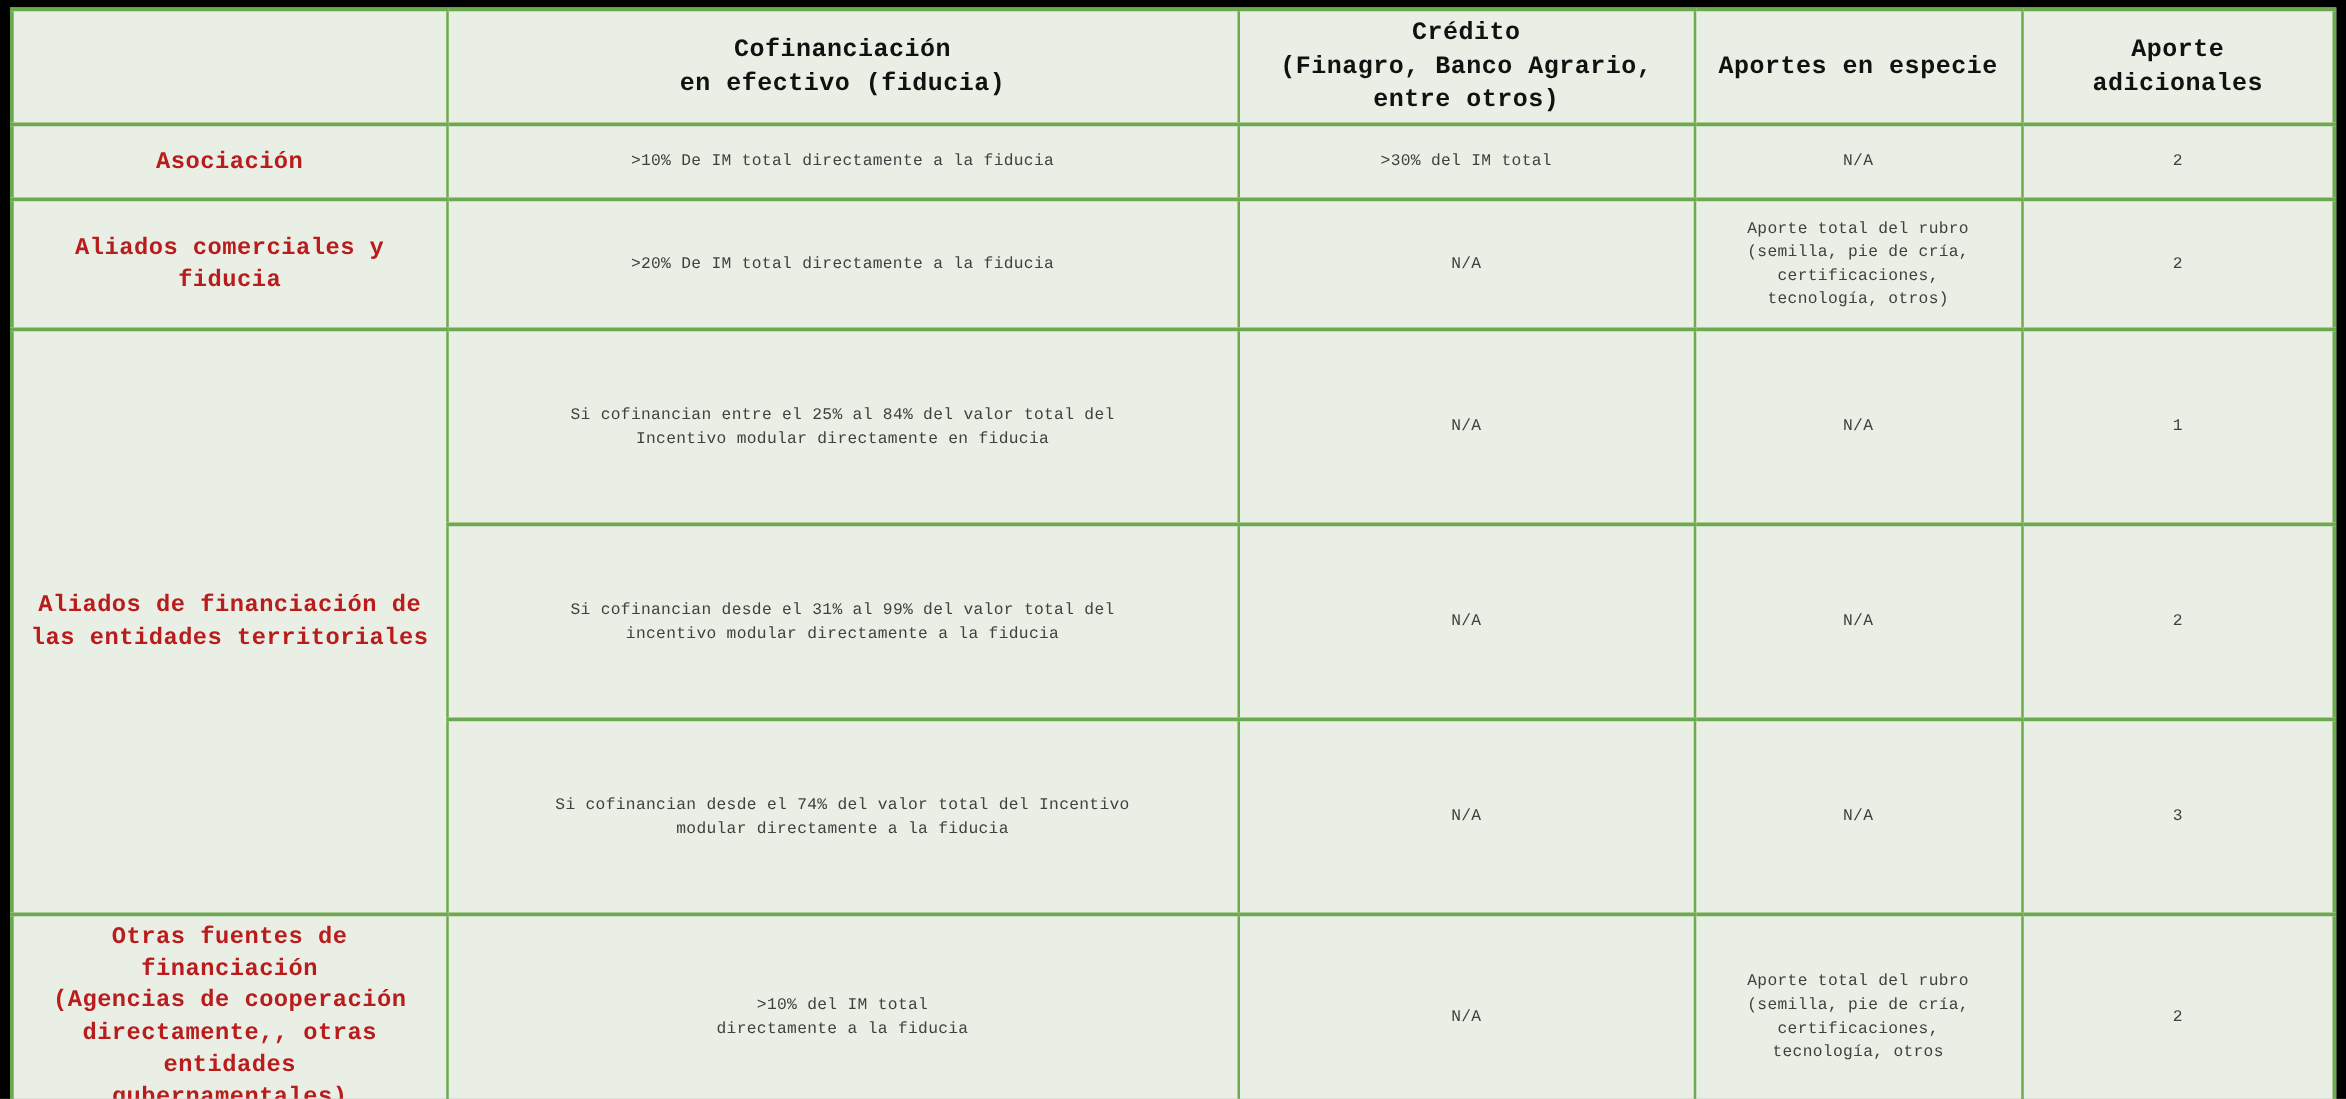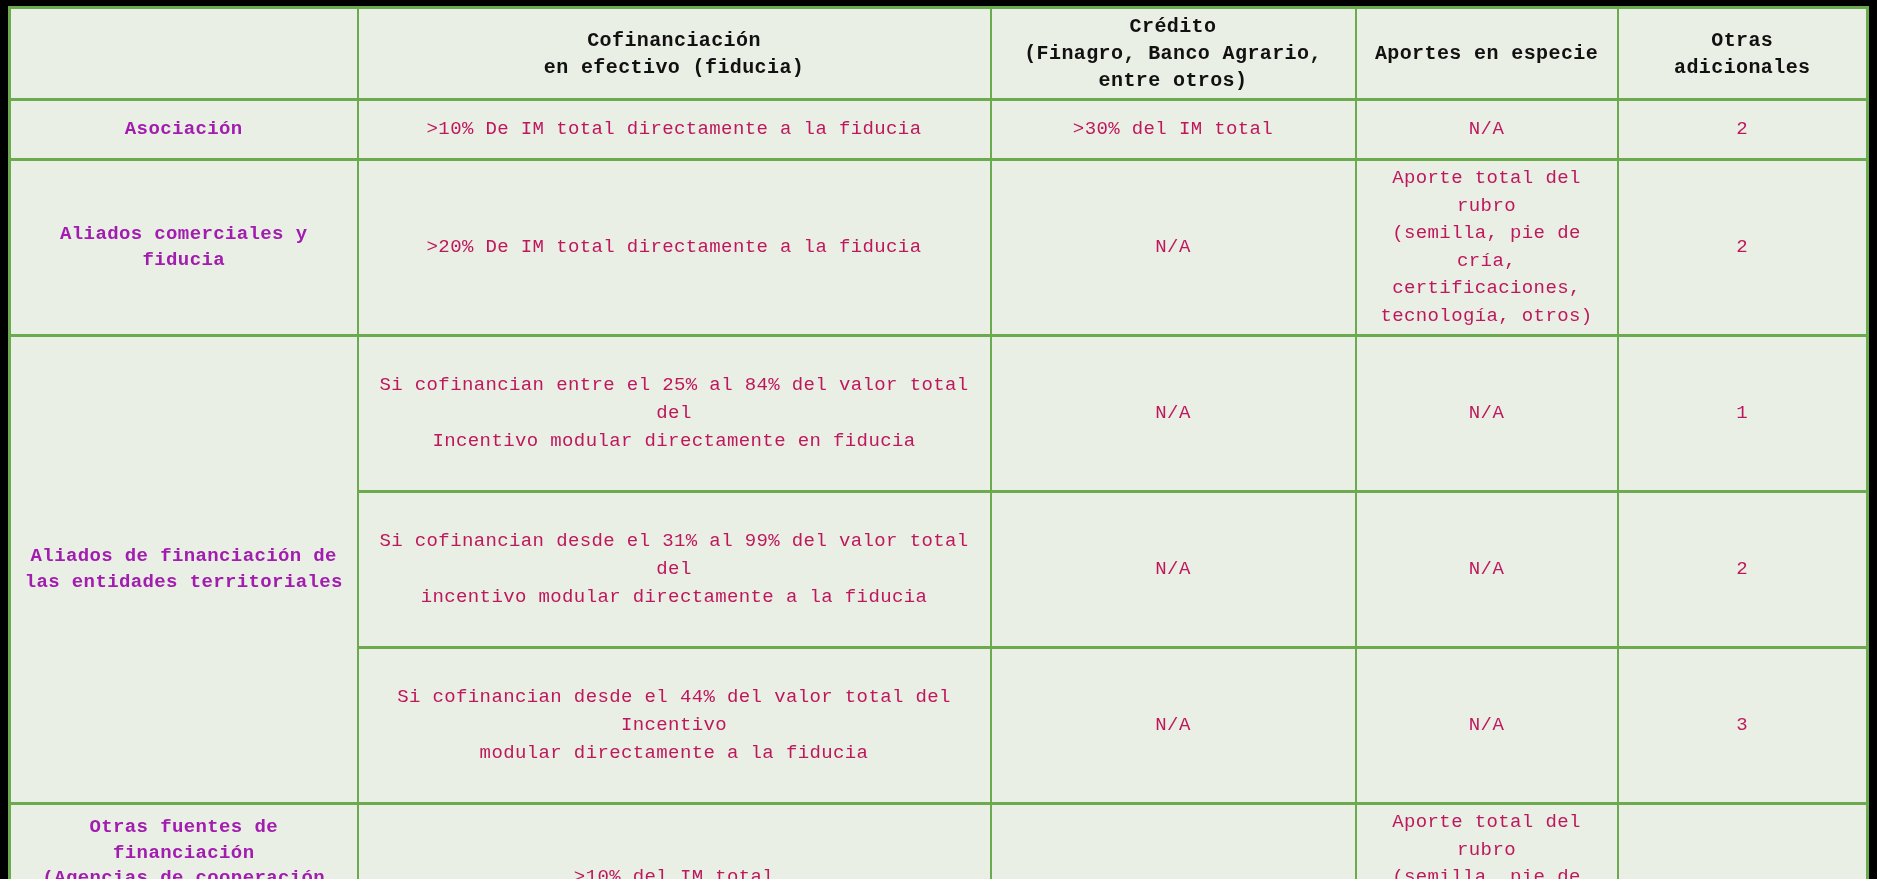--- a/index.html
+++ b/index.html
@@ -34,28 +34,28 @@
     letter-spacing: 0.02em;
     overflow: hidden;
   }
   th {
     font-size: 20px;
     font-weight: bold;
     color: #111111;
     line-height: 1.35;
   }
   td {
-    font-size: 19px;
+    font-size: 13px;
     font-weight: 400;
-    color: #be185d;
+    color: #404040;
     line-height: 1.45;
   }
   td.lbl {
     font-weight: bold;
-    color: #a21caf;
+    color: #b91c1c;
     font-size: 19px;
     line-height: 1.35;
     padding: 4px 6px;
   }
   tr.r-head   { height: 78px;  }
   tr.r-asoc   { height: 60px;  }
   tr.r-aliad  { height: 104px; }
   tr.r-sub    { height: 156px; }
   tr.r-otras  { height: auto;  }
 </style>
@@ -72,21 +72,21 @@
       <col>
     </colgroup>
     <thead>
       <tr class="r-head">
         <th></th>
         <th>Cofinanciación
 en efectivo (fiducia)</th>
         <th>Crédito
 (Finagro, Banco Agrario, entre otros)</th>
         <th>Aportes en especie</th>
-        <th>Otras
+        <th>Aporte
 adicionales</th>
       </tr>
     </thead>
     <tbody>
       <tr class="r-asoc">
         <td class="lbl">Asociación</td>
         <td>&gt;10% De IM total directamente a la fiducia</td>
         <td>&gt;30% del IM total</td>
         <td>N/A</td>
         <td>2</td>
@@ -114,21 +114,21 @@
 
       <tr class="r-sub">
         <td>Si cofinancian desde el 31% al 99% del valor total del
 incentivo modular directamente a la fiducia</td>
         <td>N/A</td>
         <td>N/A</td>
         <td>2</td>
       </tr>
 
       <tr class="r-sub">
-        <td>Si cofinancian desde el 44% del valor total del Incentivo
+        <td>Si cofinancian desde el 74% del valor total del Incentivo
 modular directamente a la fiducia</td>
         <td>N/A</td>
         <td>N/A</td>
         <td>3</td>
       </tr>
 
       <tr class="r-otras">
         <td class="lbl">Otras fuentes de financiación
 (Agencias de cooperación
 directamente,, otras entidades

